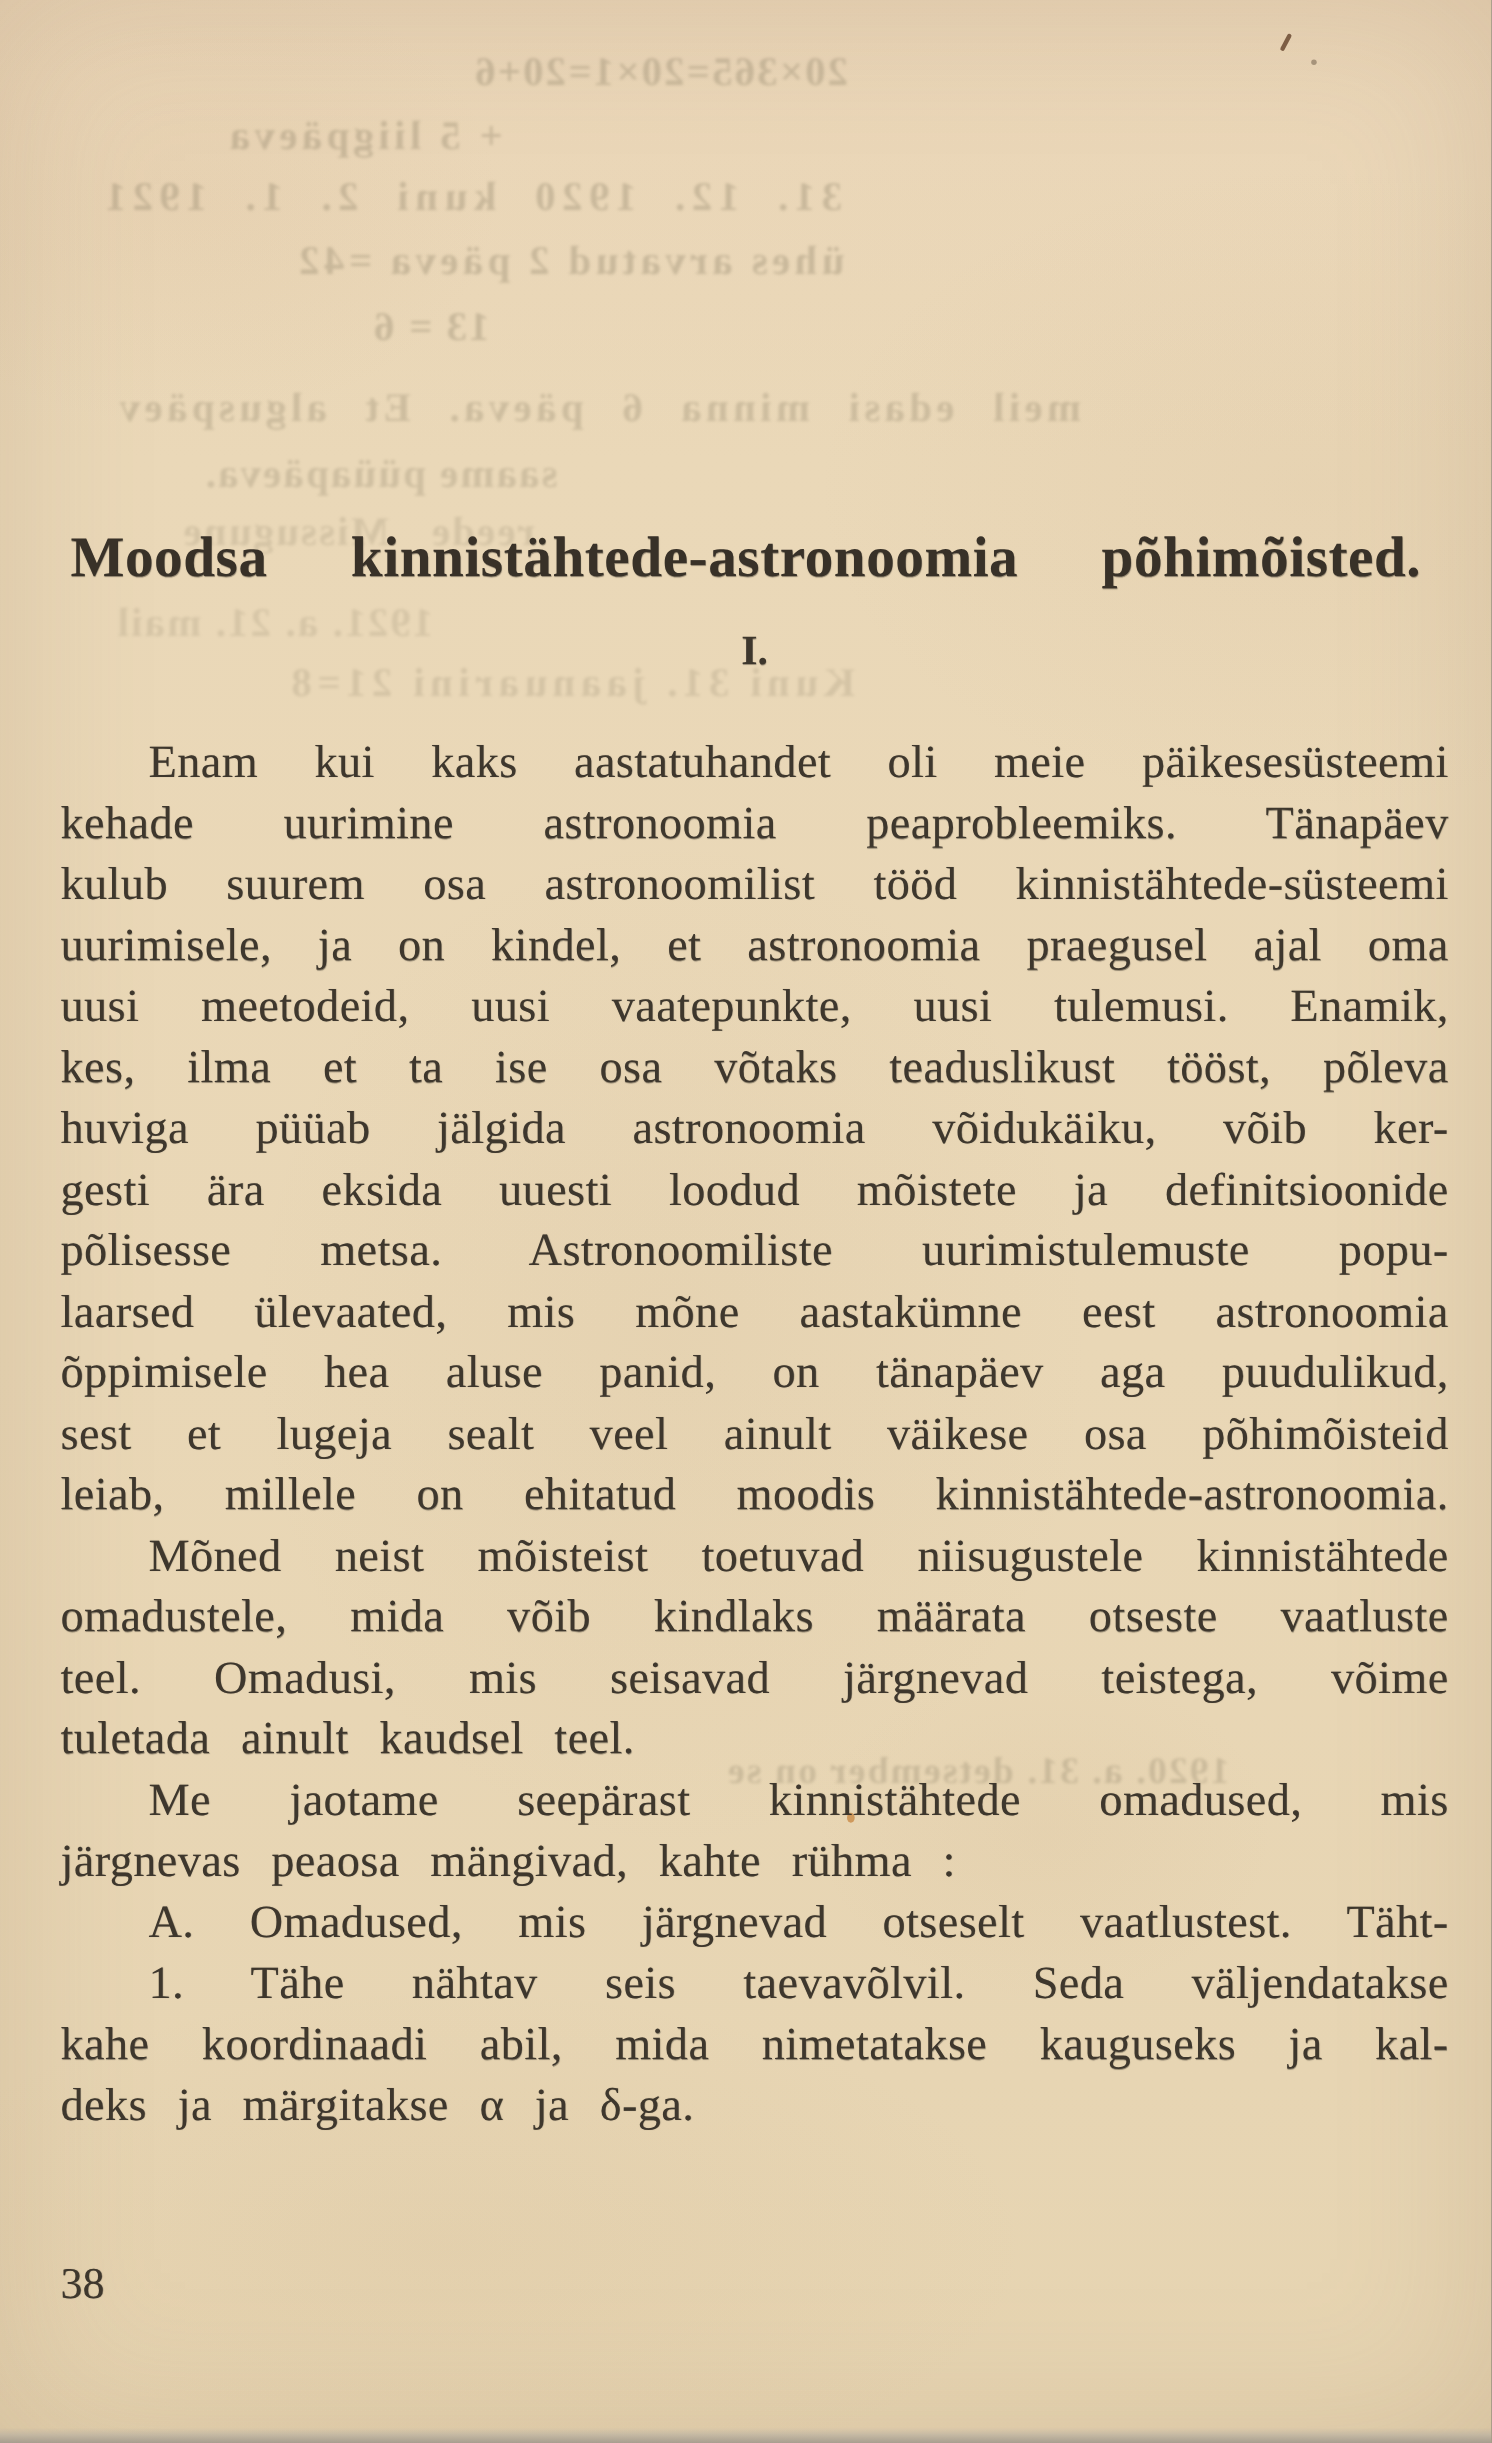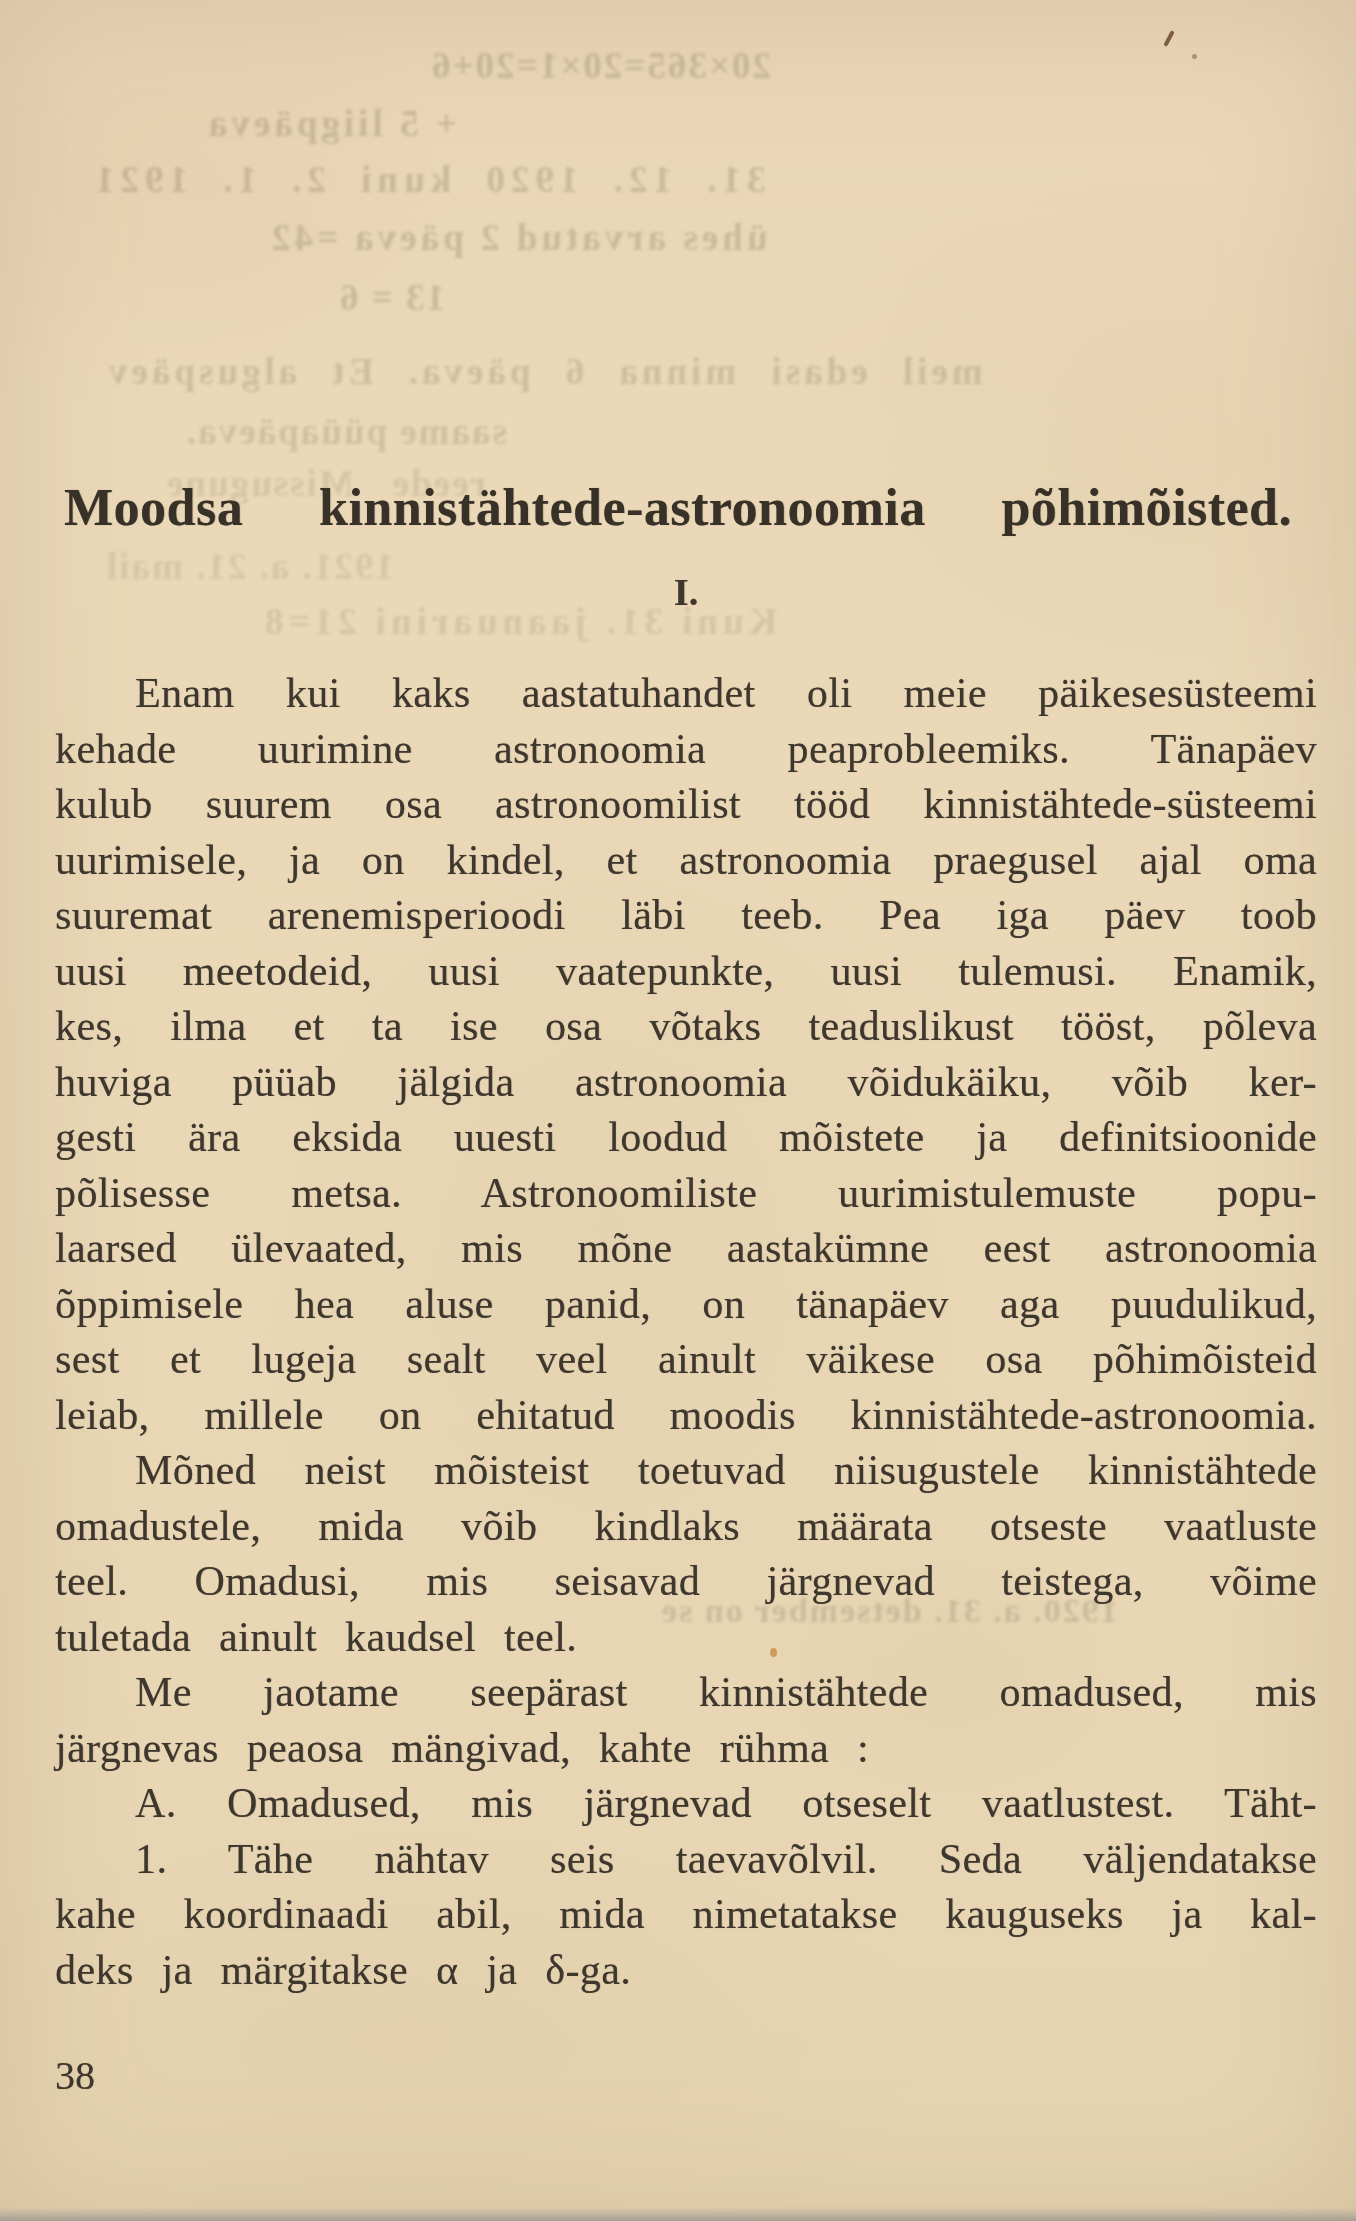--- a/index.html
+++ b/index.html
@@ -118,21 +118,20 @@
   <h1 class="title">Moodsa kinnistähtede-astronoomia põhimõisted.</h1>
 
   <div class="numeral">I.</div>
 
   <div class="body-text">
     <p class="para">
       <span class="ln j i">Enam kui kaks aastatuhandet oli meie päikesesüsteemi</span>
       <span class="ln j">kehade uurimine astronoomia peaprobleemiks. Tänapäev</span>
       <span class="ln j">kulub suurem osa astronoomilist tööd kinnistähtede-süsteemi</span>
       <span class="ln j">uurimisele, ja on kindel, et astronoomia praegusel ajal oma</span>
-      <span class="ln j">suuremat arenemisperioodi läbi teeb. Pea iga päev toob</span>
       <span class="ln j">uusi meetodeid, uusi vaatepunkte, uusi tulemusi. Enamik,</span>
       <span class="ln j">kes, ilma et ta ise osa võtaks teaduslikust tööst, põleva</span>
       <span class="ln j">huviga püüab jälgida astronoomia võidukäiku, võib ker-</span>
       <span class="ln j">gesti ära eksida uuesti loodud mõistete ja definitsioonide</span>
       <span class="ln j">põlisesse metsa. Astronoomiliste uurimistulemuste popu-</span>
       <span class="ln j">laarsed ülevaated, mis mõne aastakümne eest astronoomia</span>
       <span class="ln j">õppimisele hea aluse panid, on tänapäev aga puudulikud,</span>
       <span class="ln j">sest et lugeja sealt veel ainult väikese osa põhimõisteid</span>
       <span class="ln j">leiab, millele on ehitatud moodis kinnistähtede-astronoomia.</span>
     </p>

